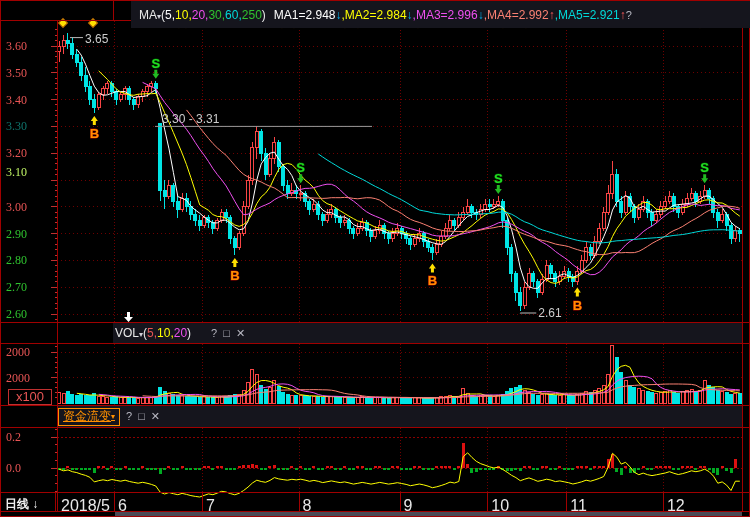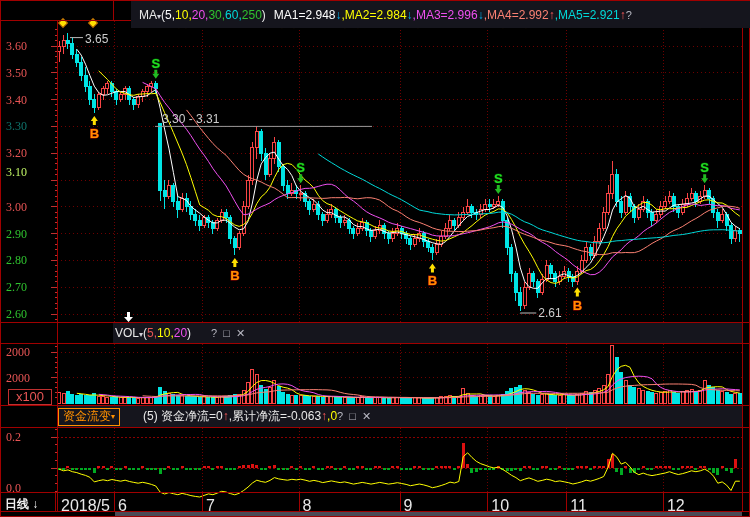--- a/index.html
+++ b/index.html
@@ -10,22 +10,22 @@
         font-size:12px;color:#e8e8e8;white-space:nowrap;overflow:hidden;}
   .hbar span{margin:0;}
   .dd{cursor:pointer;}
   .tri{font-size:8px;margin:0 3px 0 2px;color:#d0d0d8;}
   .arrow-up{color:#ff5a5a;font-weight:bold;margin:0 1px;}
   .arrow-dn{color:#00b4f0;font-weight:bold;margin:0 1px;}
   .icons{margin-left:auto;display:flex;gap:6px;padding-right:8px;color:#b8b8c2;}
   .icons span{cursor:pointer;font-size:11px;}
   .axis-label{position:absolute;z-index:2;font-size:12px;text-align:left;width:44px;left:6px;font-family:Liberation Serif, serif;}
   .date-label{position:absolute;z-index:2;font-size:16px;color:#e8e8e8;top:497px;}
-  #flow-dd{border:1px solid #ff9000;color:#ff9000;padding:0 4px;margin-right:23px;
-           display:flex;align-items:center;height:16px;}
+  #flow-dd{border:1px solid #ff9000;color:#ff9000;padding:0 4px;margin-right:6px;
+           display:flex;align-items:center;height:16px;text-decoration:underline;}
   #flow-dd .tri{color:#ff9000;}
   #x100-box{position:absolute;z-index:2;left:8px;top:389px;width:42px;height:14px;
             border:1px solid #c03030;color:#e85555;font-size:13px;line-height:14px;
             text-align:center;}
   #timeframe{position:absolute;z-index:3;left:5px;top:496px;font-size:12px;color:#f0f0f0;font-weight:bold;}
   #scrollbar{position:absolute;z-index:2;left:115px;top:512px;width:627px;height:4px;background:#4a4a55;}
 </style>
 </head>
 <body>
 
@@ -881,21 +881,20 @@
       <span>□</span>
       <span>✕</span>
     </span>
   </div>
 
   <div class="hbar" id="flow-bar" style="left:58px;top:406px;width:684px;height:21px;">
     <span id="flow-dd" class="dd">
       <span>资金流变</span>
         <span class="tri">▾</span>
     </span>
-    <span id="flow-values"><span style="color: rgb(232, 232, 232);">(5) </span><span style="color: rgb(232, 232, 232);">资金净流=0</span><span class="arrow-up">↑</span><span style="color: rgb(232, 232, 232);">,累计净流=-0.063</span><span class="arrow-up">↑</span><span style="color: rgb(255, 255, 0);">,0</span></span>
     <span class="icons">
       <span>?</span>
       <span>□</span>
       <span>✕</span>
     </span>
   </div>
 
   <div id="price-axis">
       <div class="axis-label" style="top: 39px; color: rgb(232, 85, 85);">3.60</div>
       <div class="axis-label" style="top: 65.8px; color: rgb(232, 85, 85);">3.50</div>
@@ -909,21 +908,21 @@
       <div class="axis-label" style="top: 280.2px; color: rgb(47, 195, 47);">2.70</div>
       <div class="axis-label" style="top: 307px; color: rgb(47, 195, 47);">2.60</div>
     </div>
   <div id="vol-axis">
       <div class="axis-label" style="top: 345px; color: rgb(232, 85, 85);">2000</div>
       <div class="axis-label" style="top: 370.5px; color: rgb(232, 85, 85);">2000</div>
     </div>
   <div id="x100-box">x100</div>
   <div id="flow-axis">
       <div class="axis-label" style="top: 430px; color: rgb(232, 85, 85);">0.2</div>
-      <div class="axis-label" style="top: 461px; color: rgb(232, 85, 85); margin-top: 20px;">0.0</div>
+      <div class="axis-label" style="top: 461px; color: rgb(232, 85, 85);">0.0</div>
     </div>
 
   <div id="timeframe">
     <span>日线</span>
     <span>↓</span>
   </div>
   <div id="date-axis">
       <div class="date-label" style="left: 61px;">2018/5</div>
       <div class="date-label" style="left: 118.083px;">6</div>
       <div class="date-label" style="left: 205.904px;">7</div>

